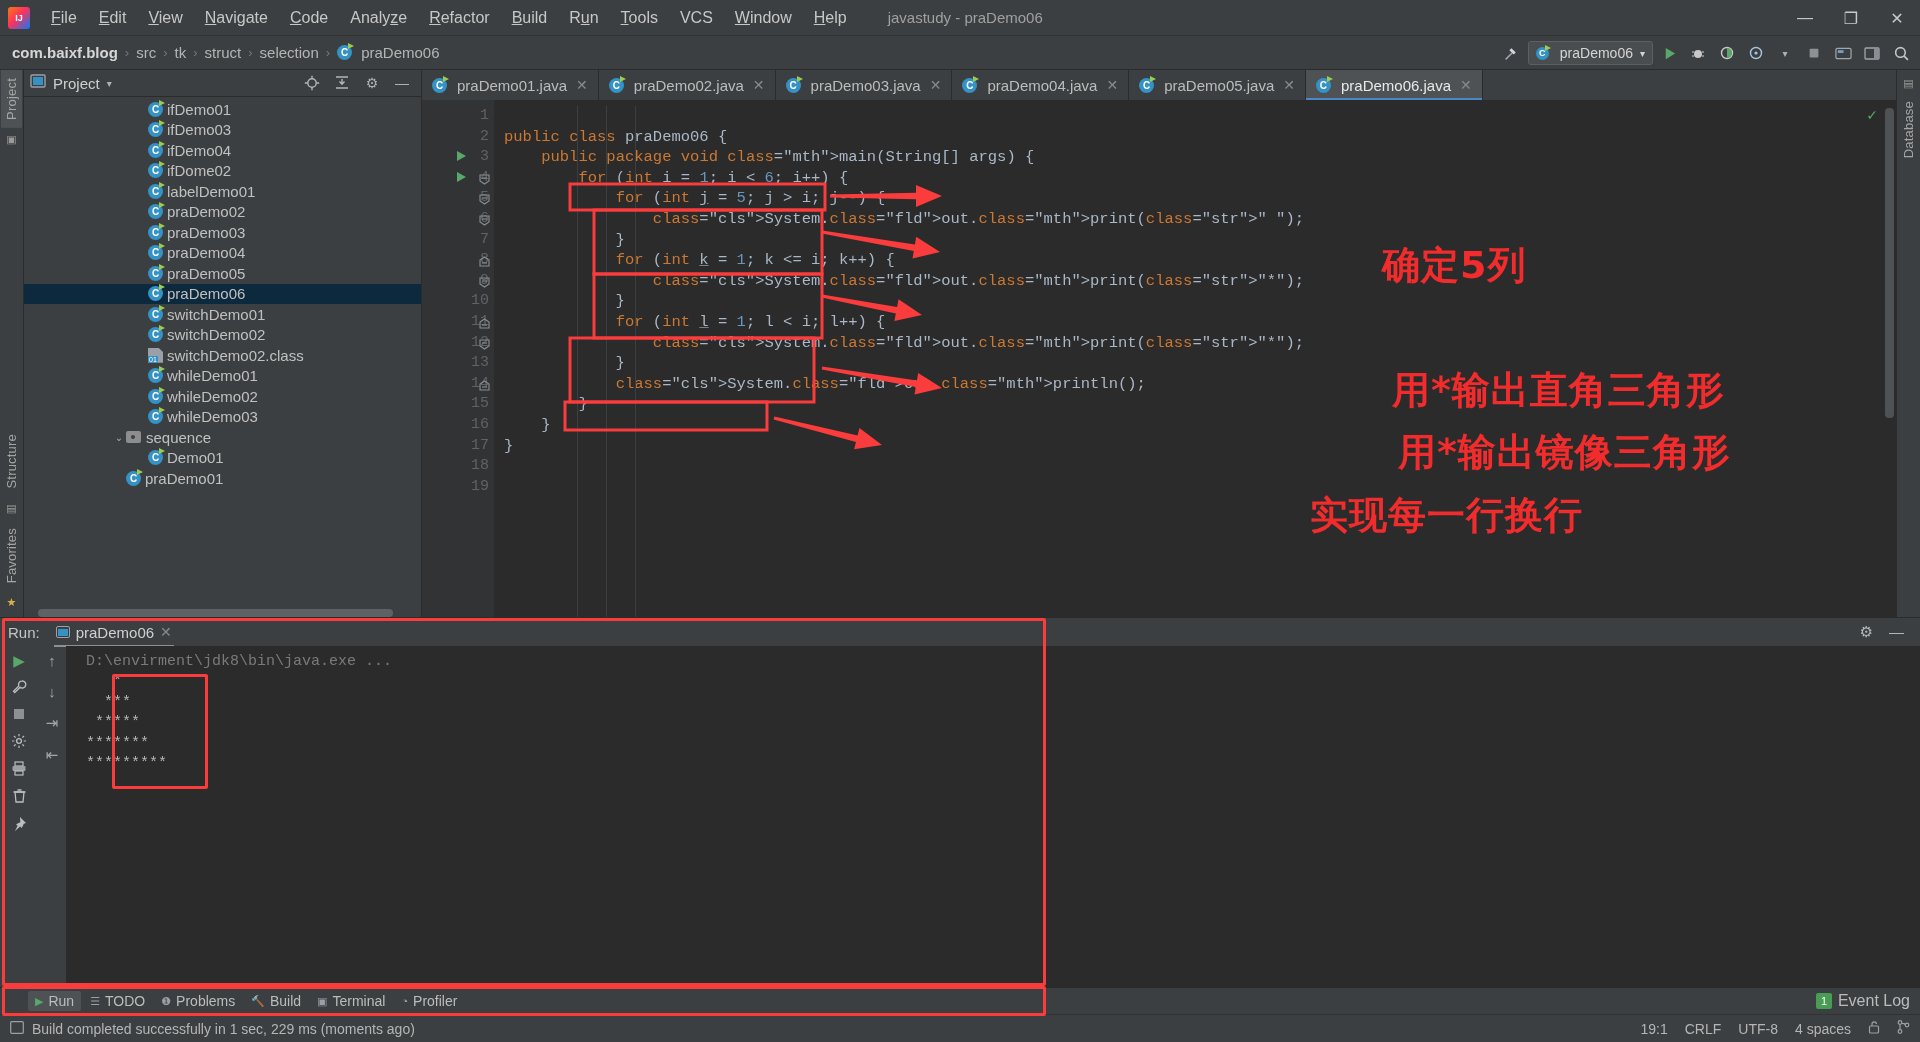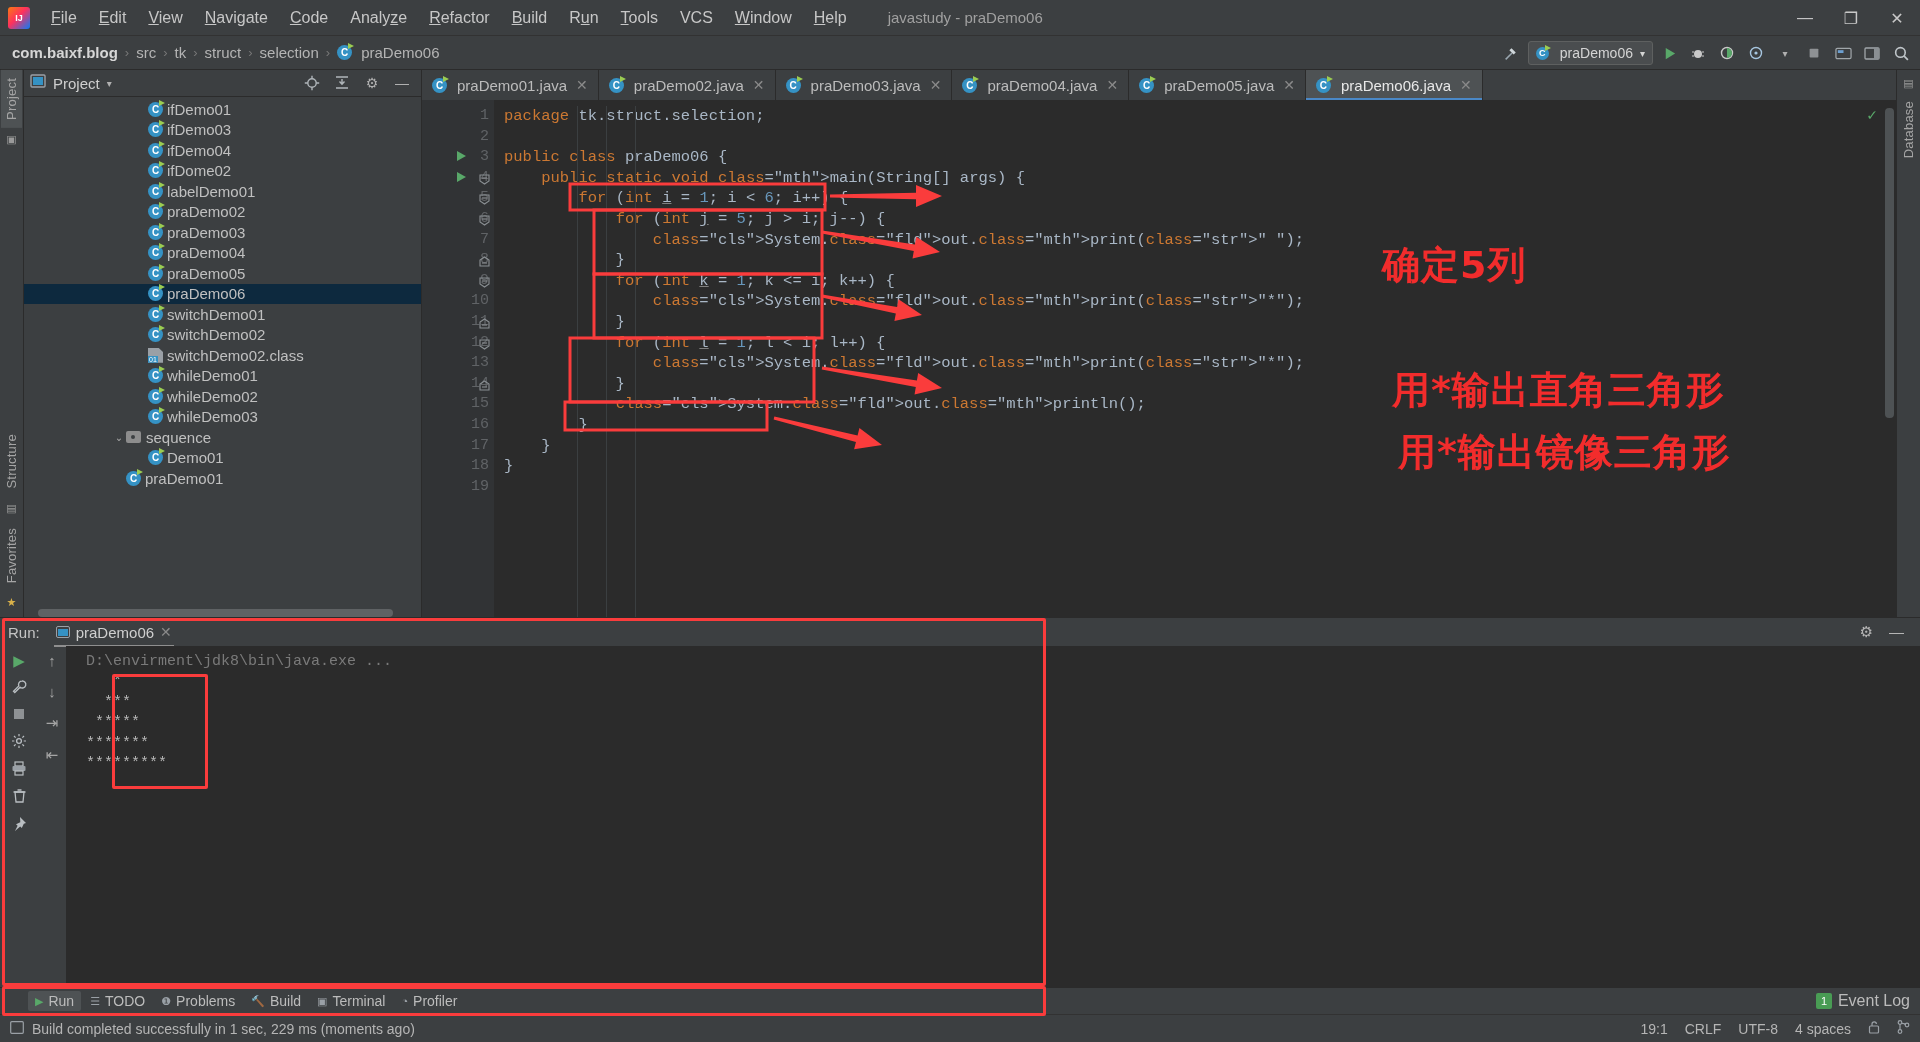--- a/index.html
+++ b/index.html
@@ -522,24 +522,23 @@
             <div class="gline"><span>15</span></div>
             <div class="gline"><span>16</span></div>
             <div class="gline"><span>17</span></div>
             <div class="gline"><span>18</span></div>
             <div class="gline"><span>19</span></div>
           </div>
         <div class="code" id="code">
           <div class="indent-guide" style="left:83px"></div>
           <div class="indent-guide" style="left:112px"></div>
           <div class="indent-guide" style="left:141px"></div>
-        <div class="cline"><span class="kw">package</span> tk.struct.selection;</div>
             <div class="cline">&nbsp;</div>
             <div class="cline"><span class="kw">public</span> <span class="kw">class</span> praDemo06 {</div>
-            <div class="cline">    <span class="kw">public</span> <span class="kw">static</span> <span class="kw">void</span> <span <span="" class="kw">class</span>="mth"&gt;main(<span class="cls">String</span>[] args) {</div>
+            <div class="cline">    <span class="kw">public</span> <span class="kw">package</span> <span class="kw">void</span> <span <span="" class="kw">class</span>="mth"&gt;main(<span class="cls">String</span>[] args) {</div>
             <div class="cline">        <span class="kw">for</span> (<span class="kw">int</span> <span class="var-u">i</span> = <span class="num">1</span>; i &lt; <span class="num">6</span>; i++) {</div>
             <div class="cline">            <span class="kw">for</span> (<span class="kw">int</span> <span class="var-u">j</span> = <span class="num">5</span>; j &gt; i; j--) {</div>
             <div class="cline">                <span <span="" class="kw">class</span>="cls"&gt;System.<span <span="" class="kw">class</span>="fld"&gt;out.<span <span="" class="kw">class</span>="mth"&gt;print(<span <span="" class="kw">class</span>="str"&gt;" ");</div>
             <div class="cline">            }</div>
             <div class="cline">            <span class="kw">for</span> (<span class="kw">int</span> <span class="var-u">k</span> = <span class="num">1</span>; k &lt;= i; k++) {</div>
             <div class="cline">                <span <span="" class="kw">class</span>="cls"&gt;System.<span <span="" class="kw">class</span>="fld"&gt;out.<span <span="" class="kw">class</span>="mth"&gt;print(<span <span="" class="kw">class</span>="str"&gt;"*");</div>
             <div class="cline">            }</div>
             <div class="cline">            <span class="kw">for</span> (<span class="kw">int</span> <span class="var-u">l</span> = <span class="num">1</span>; l &lt; i; l++) {</div>
             <div class="cline">                <span <span="" class="kw">class</span>="cls"&gt;System.<span <span="" class="kw">class</span>="fld"&gt;out.<span <span="" class="kw">class</span>="mth"&gt;print(<span <span="" class="kw">class</span>="str"&gt;"*");</div>
             <div class="cline">            }</div>
@@ -572,20 +571,21 @@
             <g>
               <polygon points="399.753401519042,269.4795908857482 493.8112413222566,286.9807262787068 492.5453691200053,294.5759594922143 520,288 496.1621468407232,272.87529316790716 494.89627463847194,280.47052638141463 400.246598480958,266.5204091142518" fill="#fa3c3c"></polygon>
             </g>
             <g>
               <polygon points="351.6361965624455,319.455213750218 433.9759274336015,341.89554399953494 432.1084031208217,349.365641250654 460,345 437.44418687162107,328.0225062474567 435.5766625588413,335.49260349857576 352.3638034375545,316.544786249782" fill="#fa3c3c"></polygon>
             </g>
           </svg>
         <div class="anntext" style="left:960px;top:140px">确定5列</div>
         <div class="anntext" style="left:976px;top:327px">用*输出镜像三角形</div>
         <div class="anntext" style="left:970px;top:265px">用*输出直角三角形</div>
+        <div class="anntext" style="left:888px;top:390px">实现每一行换行</div>
       </div>
     </div>
 
     <div class="rstrip">
       <div style="font-size:11px;color:#9a9a9a;padding:3px 0">▤</div>
       <div class="vtab">Database</div>
     </div>
   </div>
 
   <div class="runpanel">

